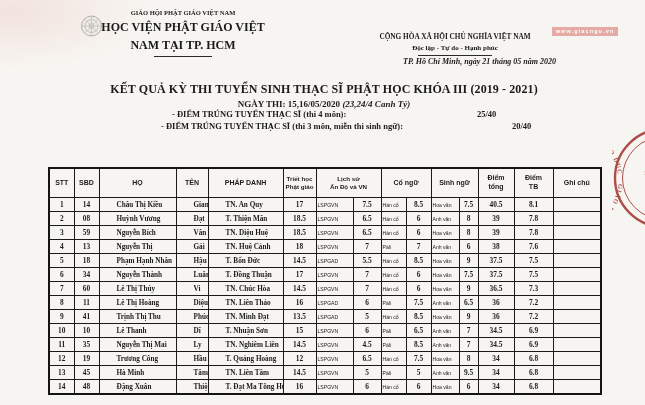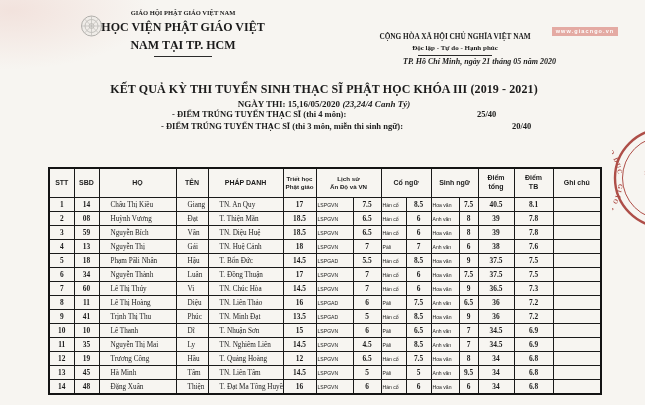--- a/index.html
+++ b/index.html
@@ -41,21 +41,21 @@
   
   table.results{position:absolute;left:48px;top:167px;width:552px;border-collapse:collapse;
         table-layout:fixed;border:2px solid #141414;}
   .results th,.results td{border:1px solid #1a1a1a;padding:0 2px;overflow:hidden;white-space:nowrap;}
   .results thead th{height:28px;font-family:"Liberation Sans",sans-serif;font-weight:bold;
         font-size:7px;text-align:center;white-space:pre-line;line-height:1.25;padding:0 1px;}
   .results thead th.hsm{font-size:6.2px;}
   .results tbody td{height:13px;font-size:7.2px;}
   .results td.c{text-align:center;}
   .results td.b{font-weight:bold;font-size:7.4px;}
-  .results td.nm{padding-left:11px;}
+  .results td.nm{padding-left:17px;font-weight:bold;}
   .results td.mon{font-family:"Liberation Sans",sans-serif;font-size:5.1px;padding-left:1px;color:#222;}
 
   
   .stamp{position:absolute;left:612px;top:126px;opacity:.92;}
   .stamp text{font-family:"Liberation Serif",serif;font-weight:bold;}
 </style>
 </head>
 <body>
 
 <div class="page">
@@ -203,21 +203,21 @@
       <td class="c b">7</td>
       <td class="mon">Anh văn</td>
       <td class="c b">6</td>
       <td class="c b">38</td>
       <td class="c b">7.6</td>
       <td></td>
     </tr>
         <tr>
       <td class="c b">5</td>
       <td class="c b">18</td>
-      <td class="nm">Phạm Pāli Nhân</td>
+      <td class="nm">Phạm Hạnh Nhân</td>
       <td class="nm">Hậu</td>
       <td class="nm">T. Bổn Đức</td>
       <td class="c b">14.5</td>
       <td class="mon">LSPGAD</td>
       <td class="c b">5.5</td>
       <td class="mon">Hán cổ</td>
       <td class="c b">8.5</td>
       <td class="mon">Hoa văn</td>
       <td class="c b">9</td>
       <td class="c b">37.5</td>

